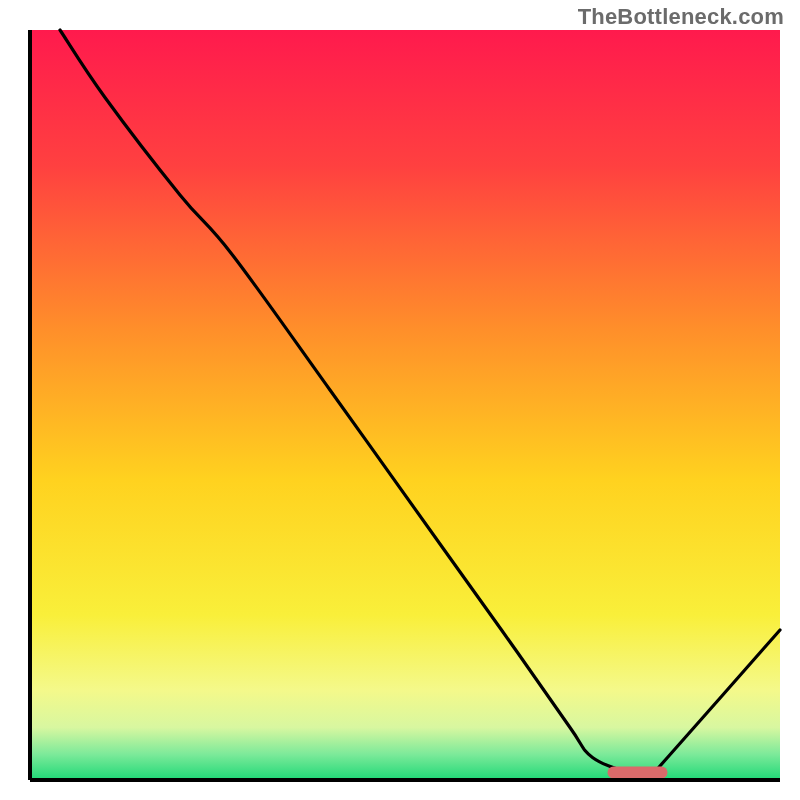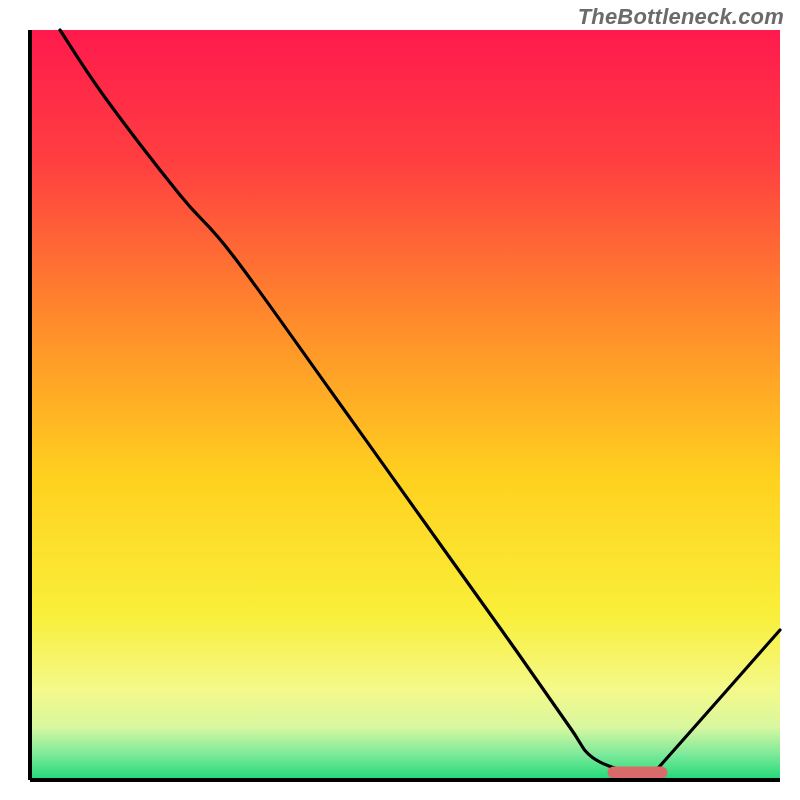--- a/index.html
+++ b/index.html
@@ -8,21 +8,20 @@
     width: 800px;
     height: 800px;
     background: #ffffff;
     font-family: Arial, Helvetica, sans-serif;
     overflow: hidden;
   }
   .canvas-wrap {
     position: relative;
     width: 800px;
     height: 800px;
-    font-style: italic;
   }
   svg {
     display: block;
   }
   .watermark {
     position: absolute;
     top: 4px;
     right: 16px;
     font-size: 22px;
     font-weight: 600;

